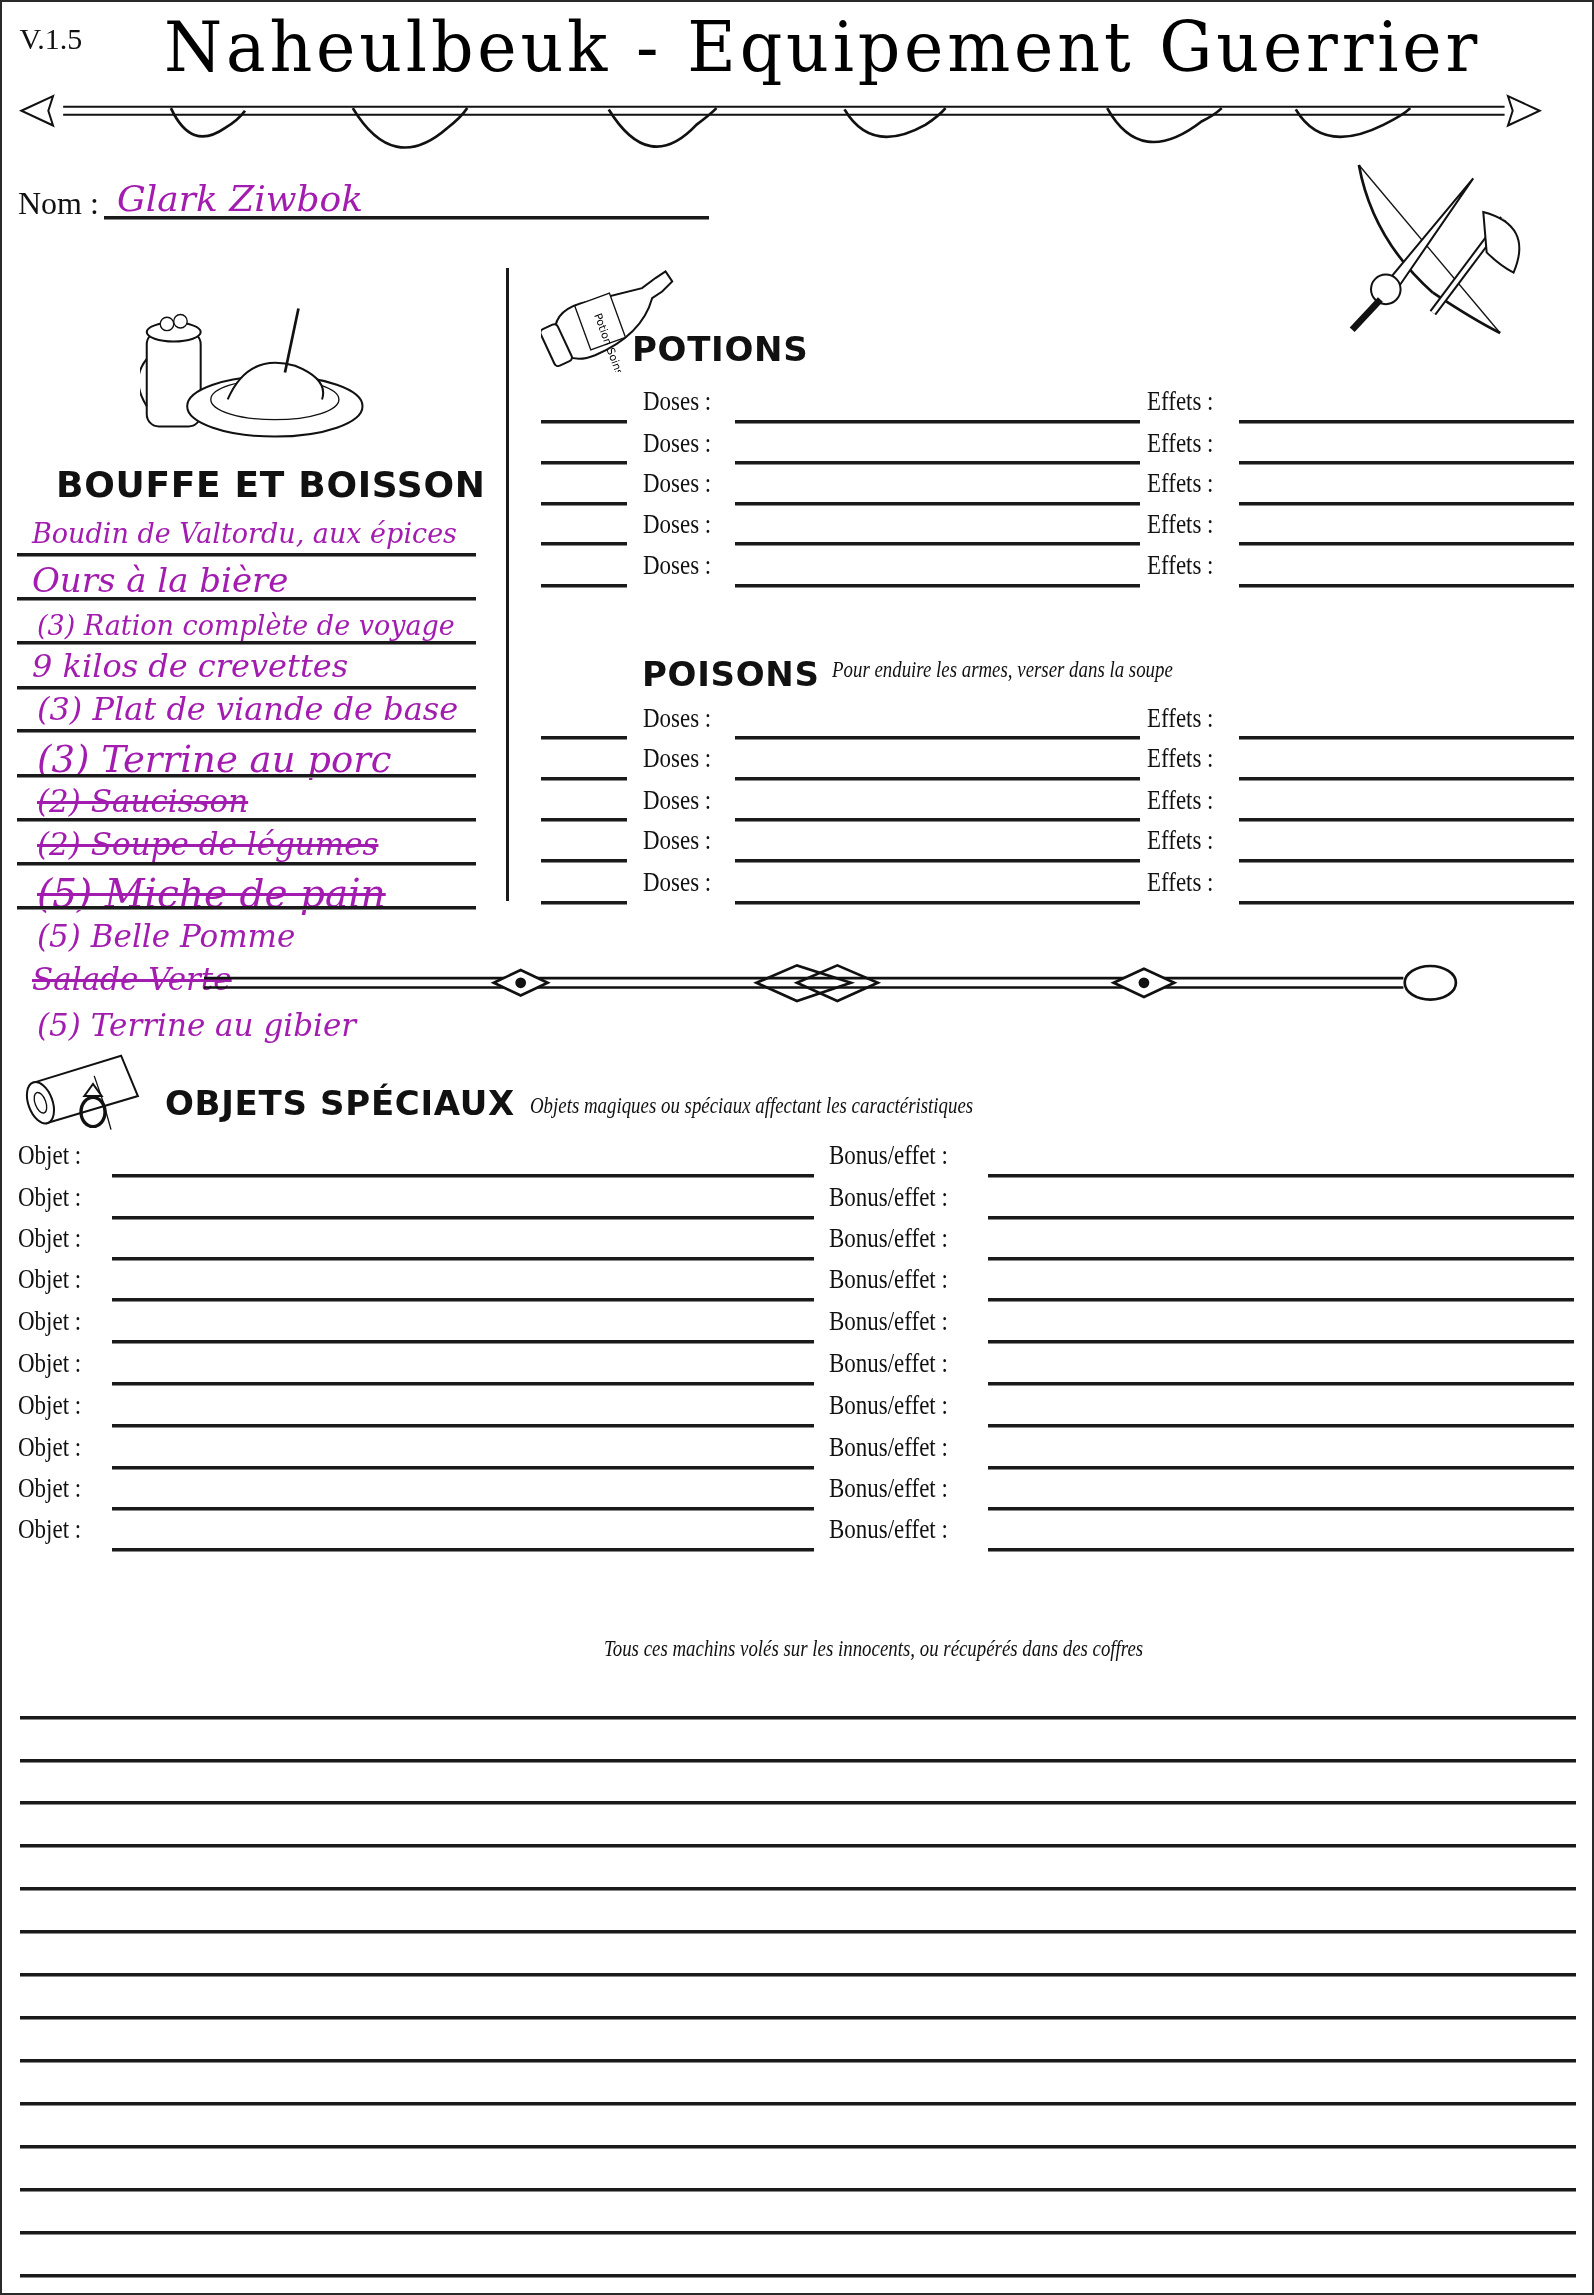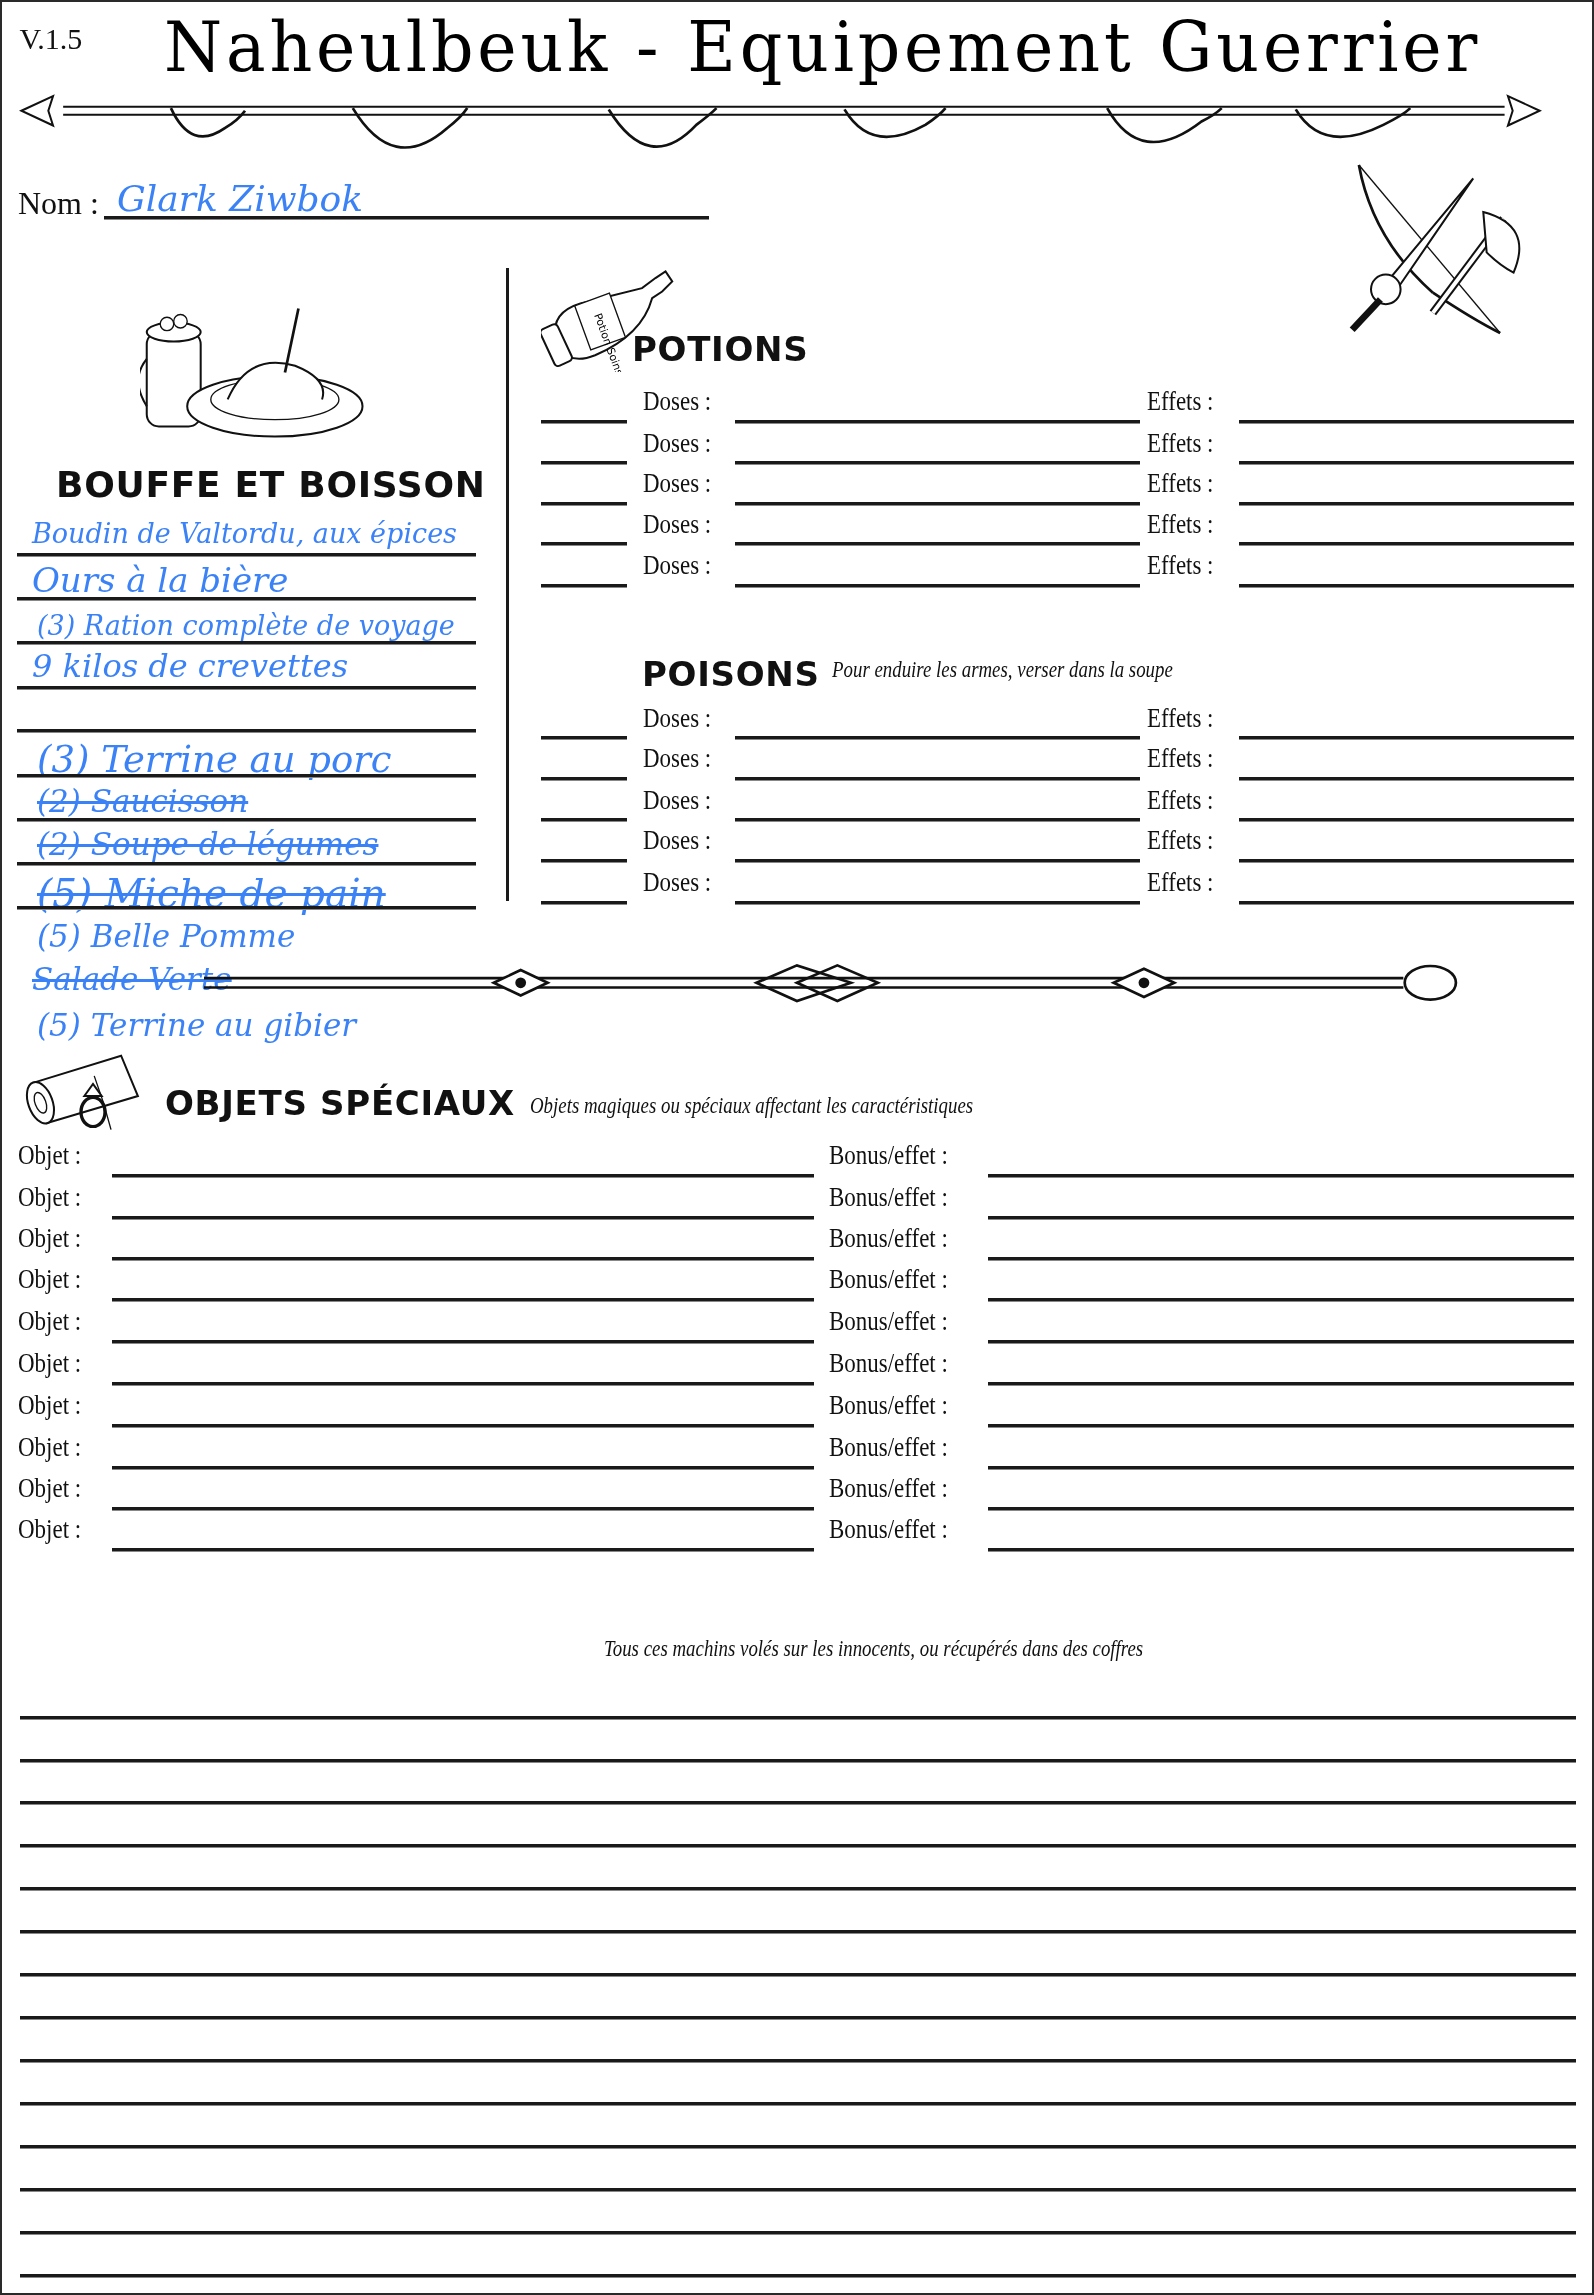--- a/index.html
+++ b/index.html
@@ -3,21 +3,21 @@
 <meta charset="utf-8">
 <style>
   html, body { margin: 0; padding: 0; background: #ffffff; }
   body { width: 1594px; height: 2295px; position: relative; overflow: hidden; }
   .page {
     position: absolute; left: 0; top: 0; width: 1590px; height: 2291px;
     border: 2px solid #2a2a2a; background: #ffffff;
   }
   .abs { position: absolute; }
   .serif { font-family: "Liberation Serif", "DejaVu Serif", serif; color: #111; }
-  .hand { font-family: "DejaVu Serif", "Liberation Serif", serif; font-style: italic; color: #3b82f6; }
+  .hand { font-family: "DejaVu Serif", "Liberation Serif", serif; font-style: italic; color: #a21caf; }
   .heavy { font-family: "DejaVu Sans", "Liberation Sans", sans-serif; font-weight: bold; color: #111; letter-spacing: 0.7px; }
   .rule { position: absolute; height: 3.4px; background: #1a1a1a; border-bottom: 0.7px solid #888; }
 
   
   .version { left: 17.5px; top: 20px; font-size: 30px; }
   .title {
     left: 162px; top: 4px; font-size: 70px; letter-spacing: 4px;
     font-family: "DejaVu Serif", "Liberation Serif", serif; font-weight: normal;
     transform: scaleX(0.95); transform-origin: left top; white-space: nowrap;
   }
@@ -105,20 +105,21 @@
   <div class="abs heavy food-title">BOUFFE ET BOISSON</div>
 
   <div class="hand food-item" style="top:516px;font-size:27px;">Boudin de Valtordu, aux épices</div>
   <div class="rule food-line" style="top:551px"></div>
   <div class="hand food-item" style="top:558px;font-size:34px;">Ours à la bière</div>
   <div class="rule food-line" style="top:595px"></div>
   <div class="hand food-item" style="top:608px;font-size:27px;left:35px;">(3) Ration complète de voyage</div>
   <div class="rule food-line" style="top:639px"></div>
   <div class="hand food-item" style="top:645px;font-size:32px;">9 kilos de crevettes</div>
   <div class="rule food-line" style="top:684px"></div>
+  <div class="hand food-item" style="top:688px;font-size:32px;left:35px;">(3) Plat de viande de base</div>
   <div class="rule food-line" style="top:727px"></div>
   <div class="hand food-item" style="top:736px;font-size:37px;left:35px;">(3) Terrine au porc</div>
   <div class="rule food-line" style="top:772px"></div>
   <div class="hand food-item" style="top: 781px; font-size: 31px; left: 35px; text-decoration: line-through;">(2) Saucisson</div>
   <div class="rule food-line" style="top:816px"></div>
   <div class="hand food-item" style="top: 824px; font-size: 31px; left: 35px; text-decoration: line-through;">(2) Soupe de légumes</div>
   <div class="rule food-line" style="top:860px"></div>
   <div class="hand food-item" style="top: 869px; font-size: 39px; left: 35px; text-decoration: line-through;">(5) Miche de pain</div>
   <div class="rule food-line" style="top:904px"></div>
   <div class="hand food-item" style="top:916px;font-size:31px;left:35px;">(5) Belle Pomme</div>

